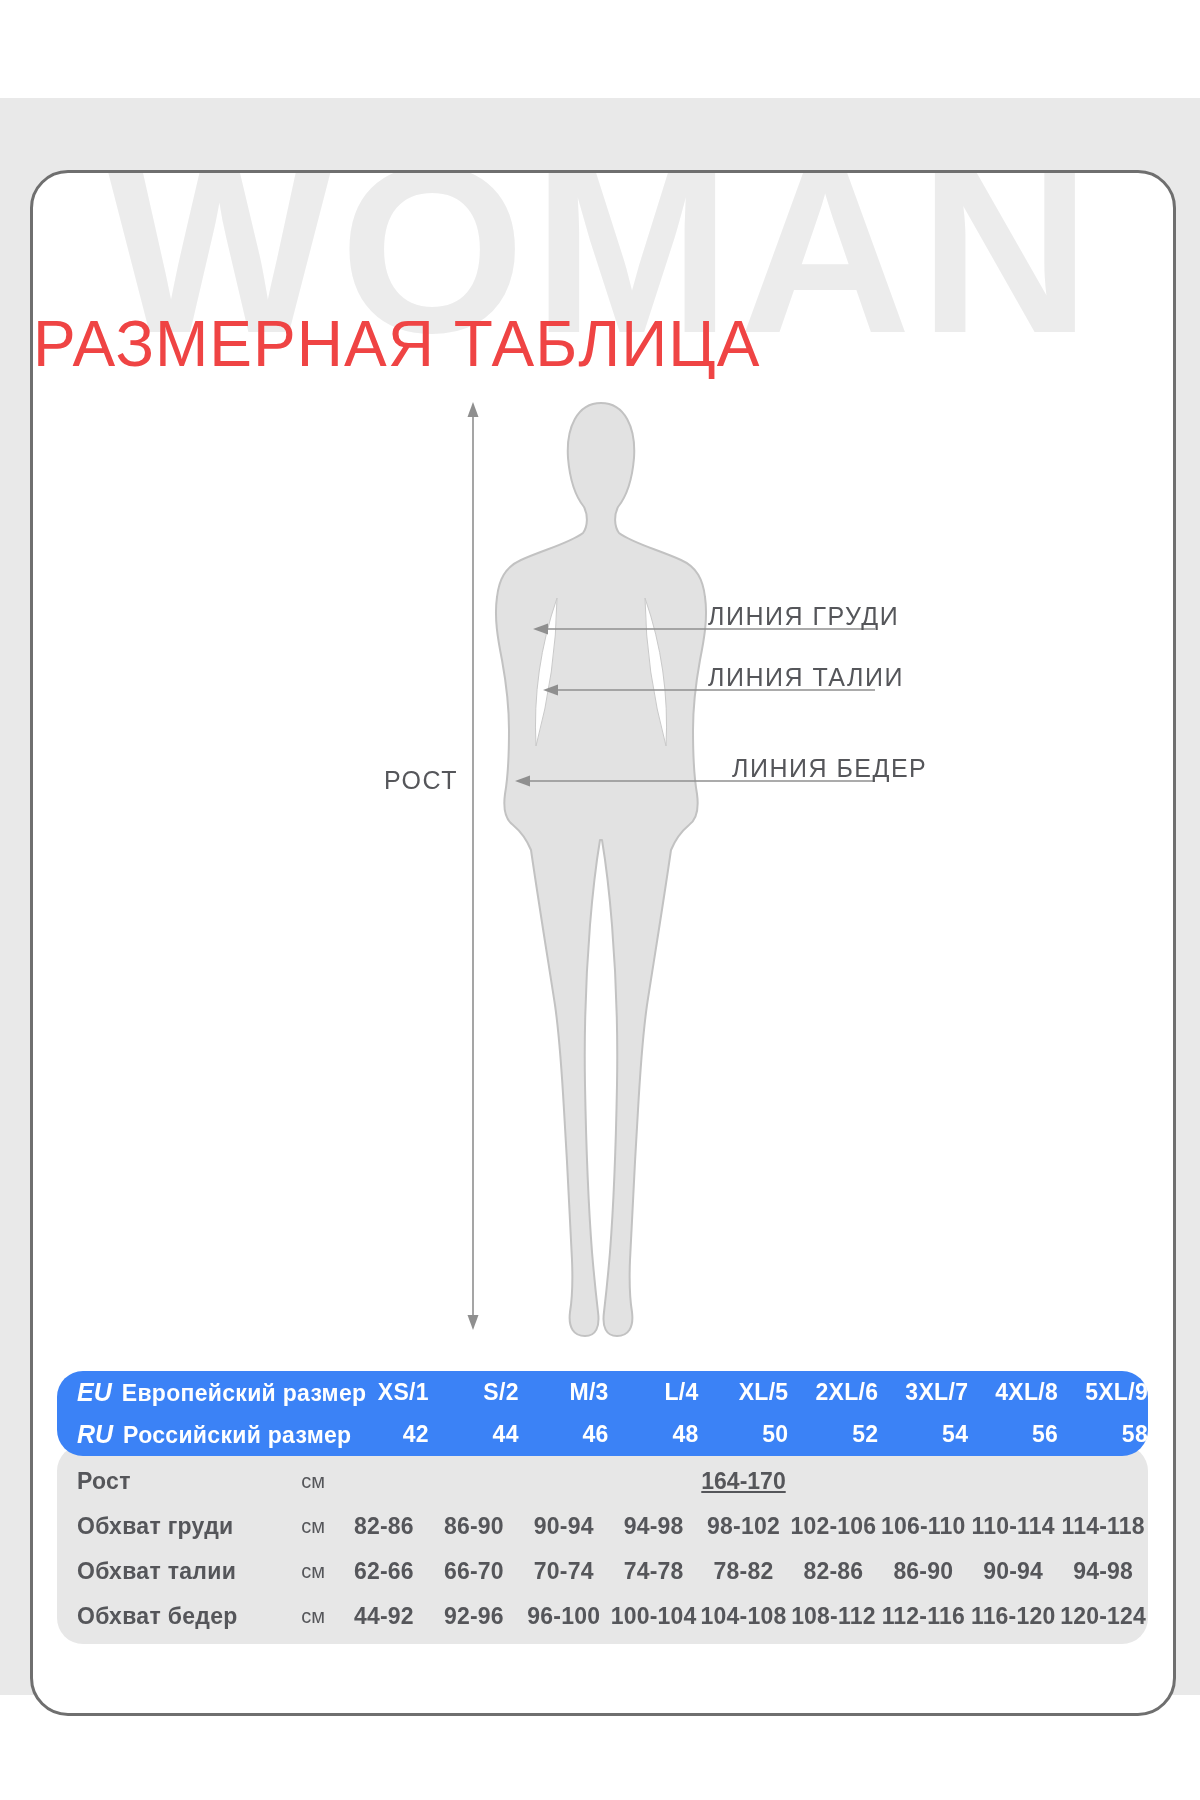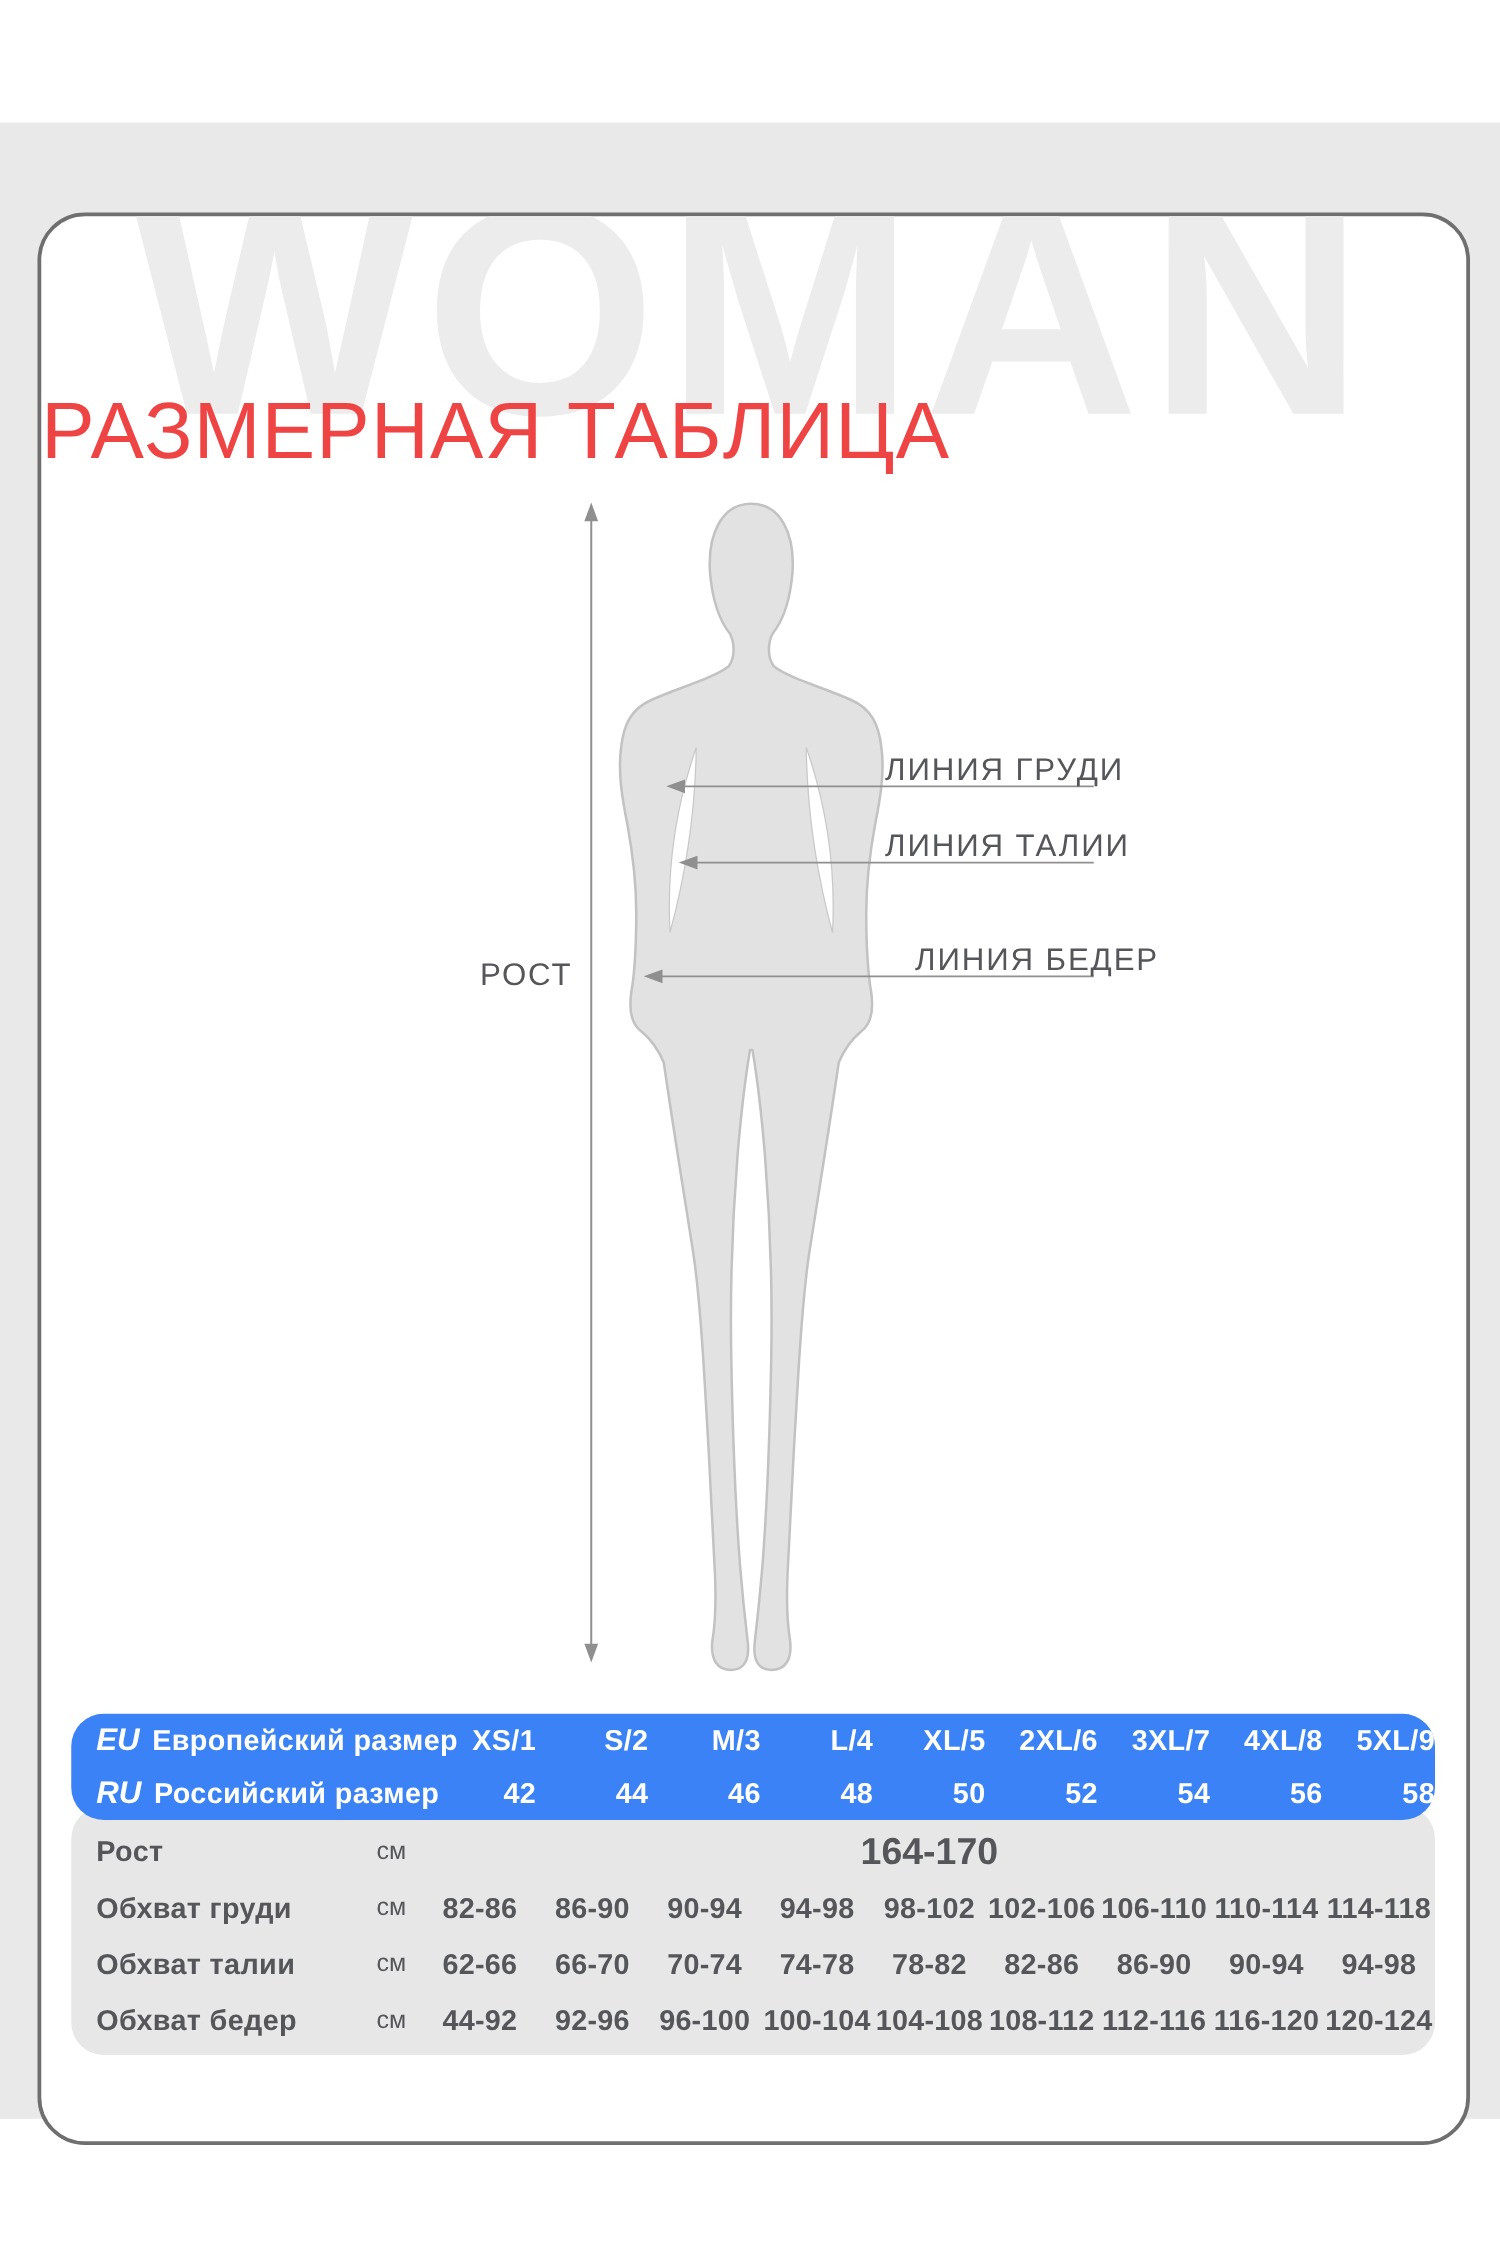--- a/index.html
+++ b/index.html
@@ -49,21 +49,21 @@
   .trow{display:flex;align-items:center;padding-left:20px;height:42px;}
   .tbody-row{height:45px;}
   .cell-syslabel{width:262px;display:flex;align-items:baseline;white-space:nowrap;}
   .code{font-style:italic;font-weight:700;font-size:25px;margin-right:10px;}
   .syslabel-text{font-weight:700;font-size:23px;letter-spacing:0.3px;}
   .cols{flex:1;display:flex;}
   .size-cell{flex:1;text-align:right;font-weight:700;font-size:23px;letter-spacing:0.3px;white-space:nowrap;}
   .cell-rowlabel{width:210px;font-weight:700;font-size:23px;letter-spacing:0.3px;color:#55565a;white-space:nowrap;}
   .cell-unit{width:52px;text-align:center;font-weight:500;font-size:20px;color:#55565a;}
   .value-cell{flex:1;text-align:center;font-weight:700;font-size:23px;letter-spacing:0.2px;color:#55565a;white-space:nowrap;}
-  .span-cell{flex:9;text-align:center;font-weight:700;font-size:30px;color:#55565a;}
+  .span-cell{flex:9;text-align:center;font-weight:700;font-size:23px;color:#55565a;text-decoration:underline;}
 </style>
 </head>
 <body>
 
 <div class="bg-band"></div>
 
 <div class="card">
   <div class="watermark">WOMAN</div>
   <div class="title">РАЗМЕРНАЯ ТАБЛИЦА</div>
 </div>

